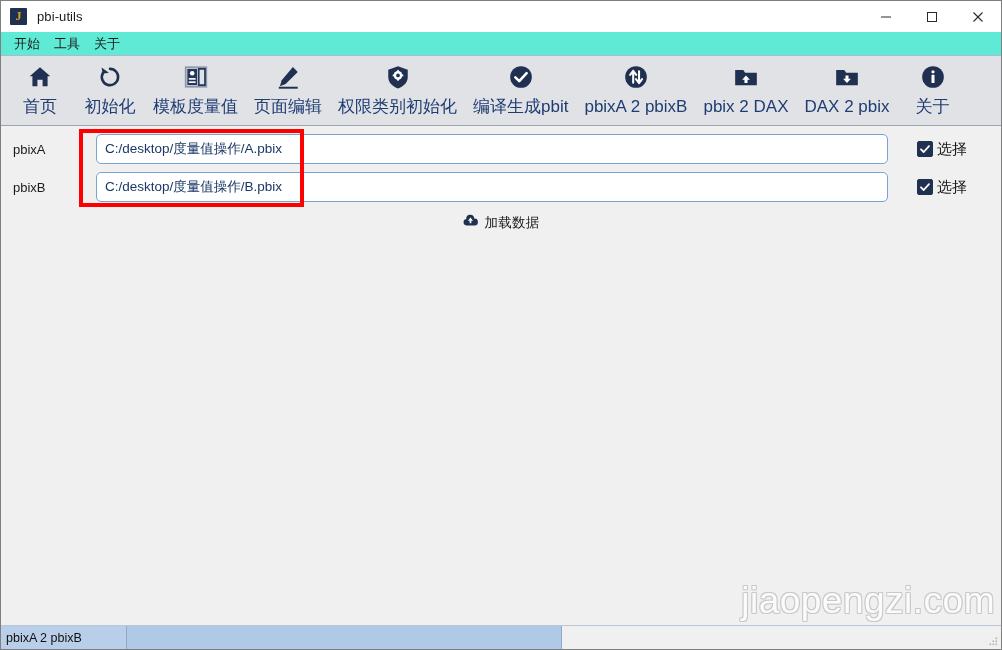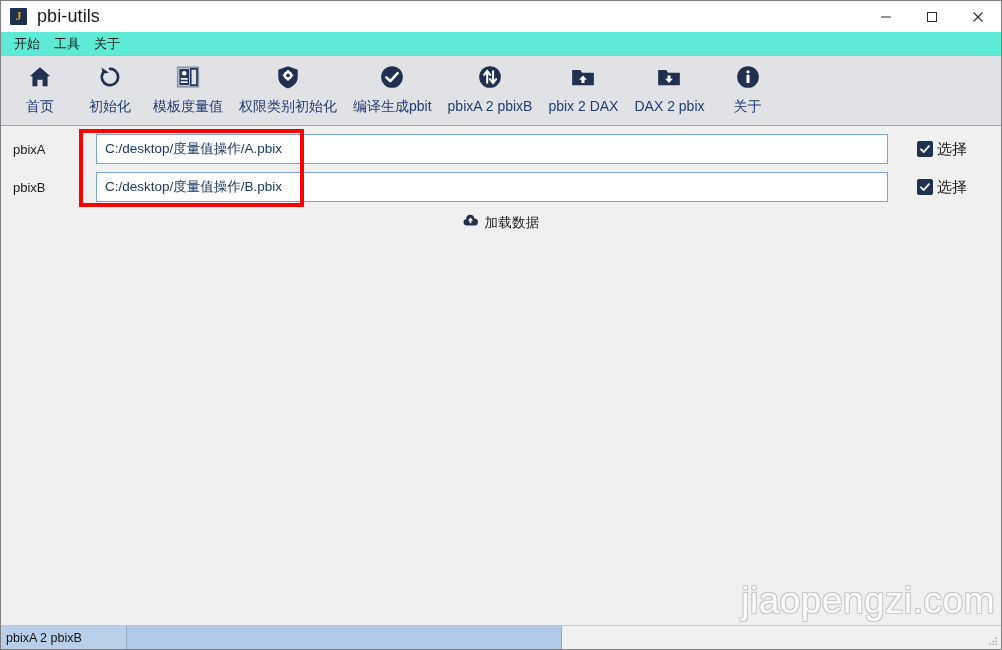--- a/index.html
+++ b/index.html
@@ -42,21 +42,21 @@
     font-size: 12px;
     font-weight: bold;
     line-height: 17px;
     text-align: center;
     font-family: "Liberation Serif", serif;
     border-radius: 1px;
     flex: 0 0 auto;
   }
   .app-title {
     margin-left: 10px;
-    font-size: 18px;
+    font-size: 13px;
     color: #1a1a1a;
     letter-spacing: .1px;
     text-align: right;
   }
   .win-controls {
     position: absolute;
     right: 0;
     top: 0;
     height: 31px;
     display: flex;
@@ -107,21 +107,21 @@
     height: 54px;
   }
   .tool-ico {
     height: 30px;
     display: flex;
     align-items: center;
     justify-content: center;
     color: #1f3050;
   }
   .tool-label {
-    font-size: 14px;
+    font-size: 17px;
     color: #1f3d73;
     margin-top: 7px;
     white-space: nowrap;
     line-height: 15px;
   }
 
   
   .content {
     flex: 1 1 auto;
     position: relative;
@@ -143,21 +143,21 @@
     padding-left: 12px;
     box-sizing: border-box;
     font-size: 13px;
     color: #1b1b1b;
   }
   .path-input {
     width: 792px;
     height: 30px;
     box-sizing: border-box;
     border: 1px solid #7aa4d0;
-    border-radius: 0;
+    border-radius: 5px;
     background: #ffffff;
     font-size: 13.5px;
     color: #1b3866;
     padding: 0 8px;
     font-family: "Liberation Sans", sans-serif;
     outline: none;
   }
   .choose-wrap {
     display: flex;
     align-items: center;
@@ -330,20 +330,29 @@
           <rect x="4" y="4.5" width="9" height="15" fill="#24365c"></rect>
           <rect x="14.5" y="4.5" width="5.8" height="15" fill="none" stroke="#24365c" stroke-width="1.6"></rect>
           <circle cx="8.5" cy="8.5" r="2.1" fill="#ffffff"></circle>
           <rect x="5.3" y="13" width="6.4" height="1.5" fill="#ffffff"></rect>
           <rect x="5.3" y="16" width="6.4" height="1.5" fill="#ffffff"></rect>
         </svg>
       </span>
       <span class="tool-label">模板度量值</span>
     </div>
 
+    <div class="tool-btn">
+      <span class="tool-ico">
+        <svg width="26" height="26" viewBox="0 0 24 24">
+          <path d="M16.5 2.8 L21 7.3 L9.8 18.5 L4.5 20.5 L6.2 15.1 Z" fill="#1f3050"></path>
+          <rect x="3.5" y="21" width="17.5" height="1.8" fill="#1f3050"></rect>
+        </svg>
+      </span>
+      <span class="tool-label">页面编辑</span>
+    </div>
 
     <div class="tool-btn">
       <span class="tool-ico">
         <svg width="26" height="26" viewBox="0 0 24 24">
           <path d="M12 2 L21 5.2 L21 12 C21 17.3 16.7 21 12 22.5 C7.3 21 3 17.3 3 12 L3 5.2 Z" fill="#1f3050"></path>
           <circle cx="12" cy="10.5" r="4" fill="#ffffff"></circle>
           <circle cx="12" cy="10.5" r="1.7" fill="#1f3050"></circle>
           <rect x="11.2" y="5.6" width="1.6" height="2" fill="#ffffff"></rect>
           <rect x="11.2" y="13.4" width="1.6" height="2" fill="#ffffff"></rect>
           <rect x="7.1" y="9.7" width="2" height="1.6" fill="#ffffff"></rect>

